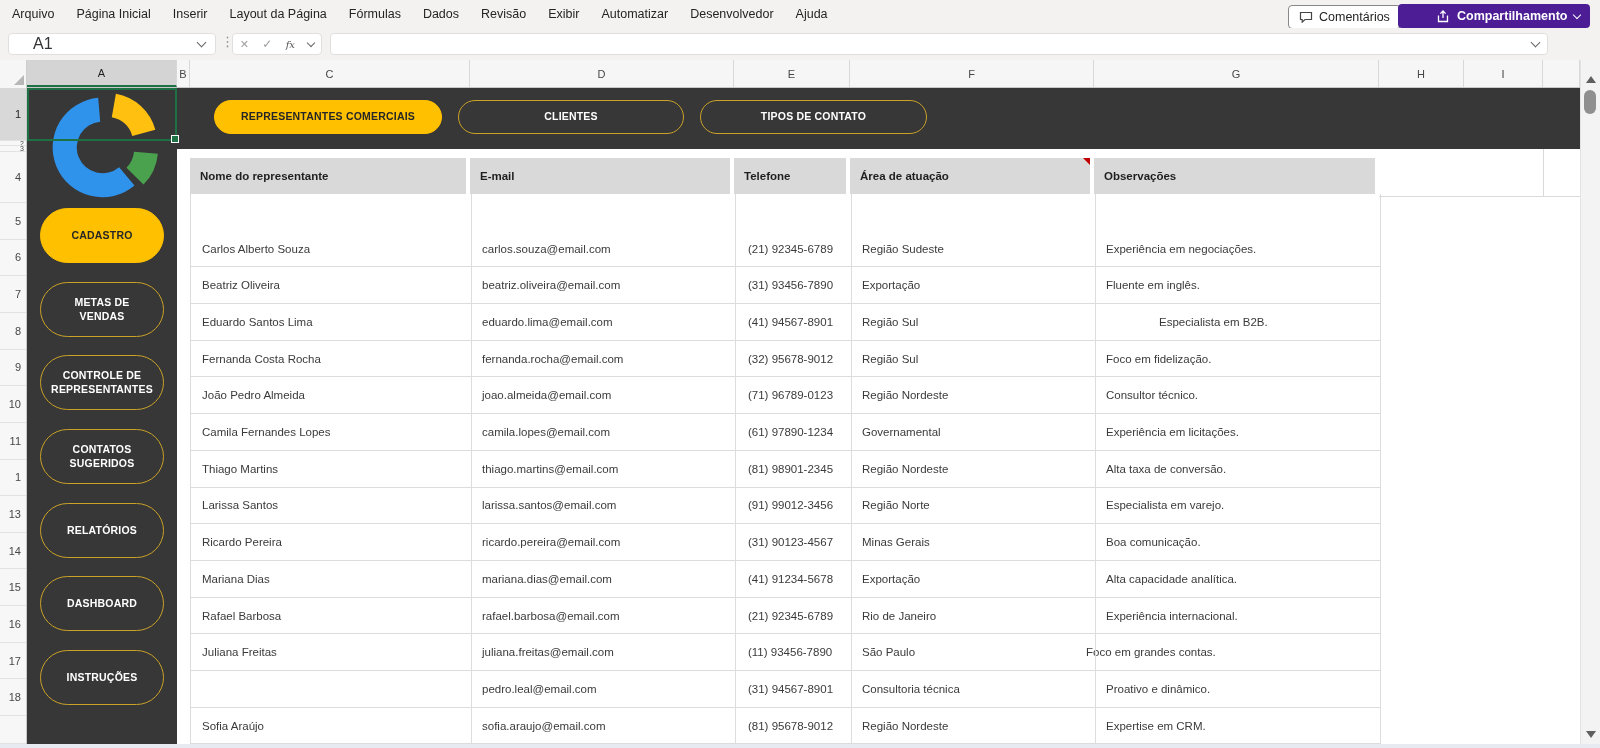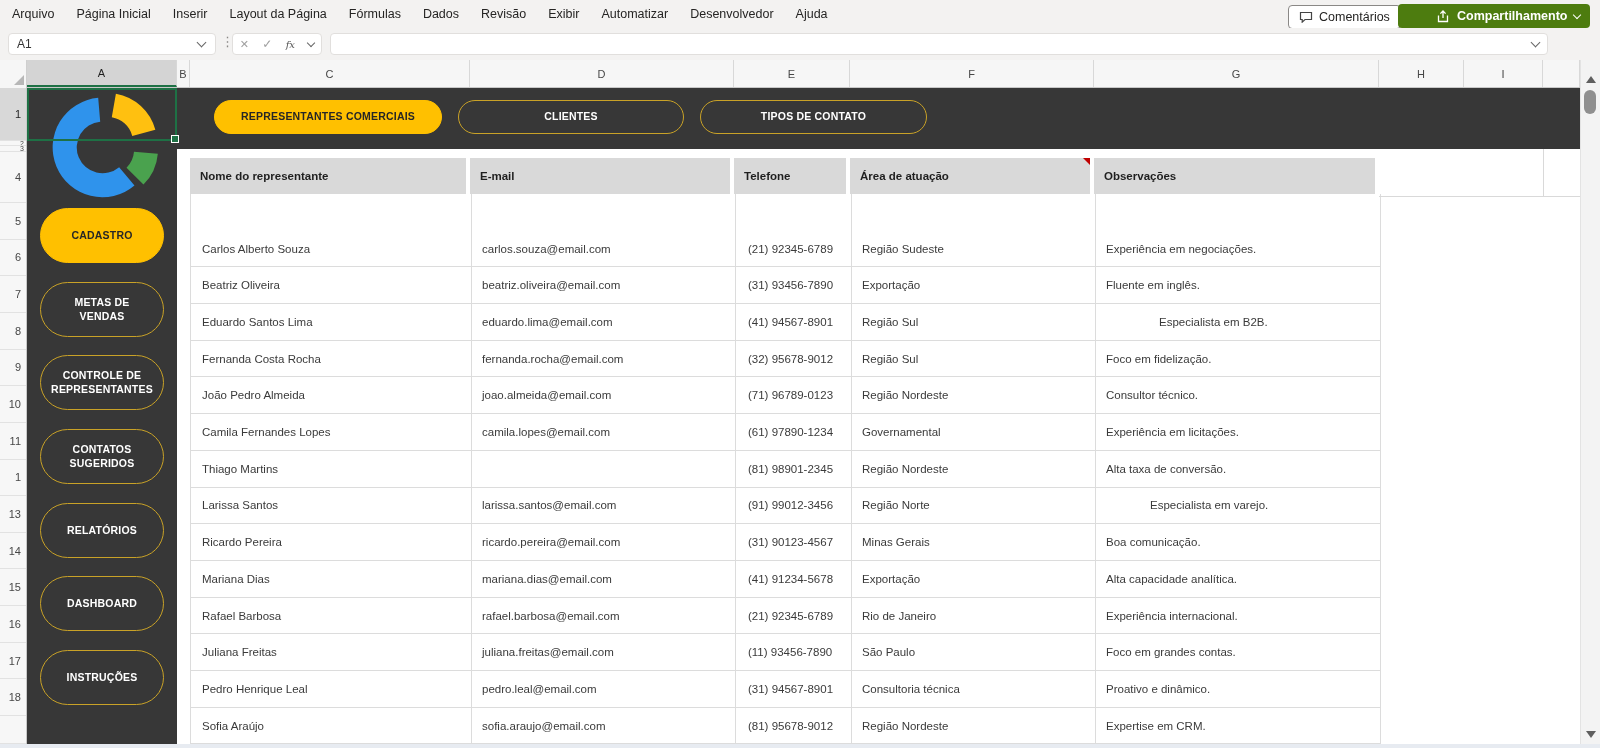--- a/index.html
+++ b/index.html
@@ -8,21 +8,21 @@
   .abs{position:absolute;}
   
   .menubar{left:0;top:0;width:1600px;height:28px;background:#f3f2f1;display:flex;align-items:center;gap:22px;padding-left:12px;box-sizing:border-box;}
   .menu-item{font-size:12.5px;color:#252423;white-space:nowrap;cursor:default;}
   .btn-comments{left:1288px;top:5px;height:22px;background:#fff;border:1px solid #8a8886;border-radius:4px;
                 display:flex;align-items:center;gap:6px;padding:0 10px;font-size:12.5px;color:#252423;}
   .btn-share{left:1398px;top:4px;height:24px;border-radius:4px;display:flex;align-items:center;gap:7px;
              padding:0 10px;font-size:12.5px;color:#fff;font-weight:bold;}
   .fbar{left:0;top:28px;width:1600px;height:32px;background:#f3f2f1;}
   .namebox{left:8px;top:33px;width:208px;height:22px;background:#fff;border:1px solid #e1dfdd;border-radius:4px;
-           display:flex;align-items:center;font-size:12px;color:#333;padding-left:8px;box-sizing:border-box;}
+           display:flex;align-items:center;font-size:16px;color:#333;padding-left:24px;box-sizing:border-box;}
   .dots{left:221px;top:34px;font-size:13px;color:#8a8886;}
   .fxgroup{left:232px;top:33px;width:90px;height:22px;background:#fff;border:1px solid #e1dfdd;border-radius:4px;
            display:flex;align-items:center;justify-content:space-around;box-sizing:border-box;}
   .finput{left:330px;top:33px;width:1218px;height:22px;background:#fff;border:1px solid #e1dfdd;border-radius:4px;
           display:flex;align-items:center;justify-content:flex-end;padding-right:8px;font-size:12px;color:#333;box-sizing:border-box;}
   .chv{width:6px;height:6px;border-right:1.5px solid #666;border-bottom:1.5px solid #666;transform:rotate(45deg);display:inline-block;margin-top:-3px;}
   .chv.small{width:5px;height:5px;}
   .chv.white{border-color:#fff;}
   
   .colstrip{left:0;top:60px;width:1580px;height:28px;background:#f6f6f6;border-bottom:1px solid #c8c8c8;box-sizing:border-box;}
@@ -80,21 +80,21 @@
       <div class="menu-item">Ajuda</div>
     </div>
 
   <div class="abs btn-comments">
     <svg width="14" height="12" viewBox="0 0 14 12">
       <path d="M1.5 1.5 h11 v7 h-6.5 l-2.8 2.6 v-2.6 h-1.7 z" fill="none" stroke="#444" stroke-width="1.2"></path>
     </svg>
     <span>Comentários</span>
   </div>
 
-  <div class="abs btn-share" id="sharebtn" style="background: #4d7c0f; padding-left: 38px;">
+  <div class="abs btn-share" id="sharebtn" style="background: #4c1d95; padding-left: 38px;">
     <svg width="14" height="13" viewBox="0 0 14 13">
       <path d="M2.5 5.5 v6 h9 v-6" fill="none" stroke="#fff" stroke-width="1.3"></path>
       <path d="M7 8 V1.4 M4.4 3.6 L7 1 l2.6 2.6" fill="none" stroke="#fff" stroke-width="1.3"></path>
     </svg>
     <span>Compartilhamento</span>
     <span class="chv small white"></span>
   </div>
 
   <div class="abs fbar"></div>
   <div class="abs namebox">
@@ -238,30 +238,31 @@
       </div>
       <div class="trow" style="top: 220.2px; height: 36.7px;">
         <div class="tcell" style="left: 0px; width: 280px;">Camila Fernandes Lopes</div>
         <div class="tcell" style="left: 280px; width: 264px;">camila.lopes@email.com</div>
         <div class="tcell" style="left: 544px; width: 116px; padding-left: 13px;">(61) 97890-1234</div>
         <div class="tcell" style="left: 660px; width: 244px;">Governamental</div>
         <div class="tcell" style="left: 904px; width: 285px;">Experiência em licitações.</div>
       </div>
       <div class="trow" style="top: 256.9px; height: 36.7px;">
         <div class="tcell" style="left: 0px; width: 280px;">Thiago Martins</div>
+        <div class="tcell" style="left: 280px; width: 264px;">thiago.martins@email.com</div>
         <div class="tcell" style="left: 544px; width: 116px; padding-left: 13px;">(81) 98901-2345</div>
         <div class="tcell" style="left: 660px; width: 244px;">Região Nordeste</div>
         <div class="tcell" style="left: 904px; width: 285px;">Alta taxa de conversão.</div>
       </div>
       <div class="trow" style="top: 293.6px; height: 36.7px;">
         <div class="tcell" style="left: 0px; width: 280px;">Larissa Santos</div>
         <div class="tcell" style="left: 280px; width: 264px;">larissa.santos@email.com</div>
         <div class="tcell" style="left: 544px; width: 116px; padding-left: 13px;">(91) 99012-3456</div>
         <div class="tcell" style="left: 660px; width: 244px;">Região Norte</div>
-        <div class="tcell" style="left: 904px; width: 285px; margin-left: 44px;">Especialista em varejo.</div>
+        <div class="tcell" style="left: 904px; width: 285px;">Especialista em varejo.</div>
       </div>
       <div class="trow" style="top: 330.3px; height: 36.7px;">
         <div class="tcell" style="left: 0px; width: 280px;">Ricardo Pereira</div>
         <div class="tcell" style="left: 280px; width: 264px;">ricardo.pereira@email.com</div>
         <div class="tcell" style="left: 544px; width: 116px; padding-left: 13px;">(31) 90123-4567</div>
         <div class="tcell" style="left: 660px; width: 244px;">Minas Gerais</div>
         <div class="tcell" style="left: 904px; width: 285px;">Boa comunicação.</div>
       </div>
       <div class="trow" style="top: 367px; height: 36.7px;">
         <div class="tcell" style="left: 0px; width: 280px;">Mariana Dias</div>
@@ -275,24 +276,23 @@
         <div class="tcell" style="left: 280px; width: 264px;">rafael.barbosa@email.com</div>
         <div class="tcell" style="left: 544px; width: 116px; padding-left: 13px;">(21) 92345-6789</div>
         <div class="tcell" style="left: 660px; width: 244px;">Rio de Janeiro</div>
         <div class="tcell" style="left: 904px; width: 285px;">Experiência internacional.</div>
       </div>
       <div class="trow" style="top: 440.4px; height: 36.7px;">
         <div class="tcell" style="left: 0px; width: 280px;">Juliana Freitas</div>
         <div class="tcell" style="left: 280px; width: 264px;">juliana.freitas@email.com</div>
         <div class="tcell" style="left: 544px; width: 116px; padding-left: 13px;">(11) 93456-7890</div>
         <div class="tcell" style="left: 660px; width: 244px;">São Paulo</div>
-        <div class="tcell" style="left: 904px; width: 285px;">Foco em grandes contas.</div>
+        <div class="tcell" style="left: 884px; width: 285px;">Foco em grandes contas.</div>
       </div>
       <div class="trow" style="top: 477.1px; height: 36.7px;">
-        <div class="tcell" style="left: 0px; width: 280px;">Pedro Henrique Leal</div>
         <div class="tcell" style="left: 280px; width: 264px;">pedro.leal@email.com</div>
         <div class="tcell" style="left: 544px; width: 116px; padding-left: 13px;">(31) 94567-8901</div>
         <div class="tcell" style="left: 660px; width: 244px;">Consultoria técnica</div>
         <div class="tcell" style="left: 904px; width: 285px;">Proativo e dinâmico.</div>
       </div>
       <div class="trow" style="top: 513.8px; height: 36.7px;">
         <div class="tcell" style="left: 0px; width: 280px;">Sofia Araújo</div>
         <div class="tcell" style="left: 280px; width: 264px;">sofia.araujo@email.com</div>
         <div class="tcell" style="left: 544px; width: 116px; padding-left: 13px;">(81) 95678-9012</div>
         <div class="tcell" style="left: 660px; width: 244px;">Região Nordeste</div>

